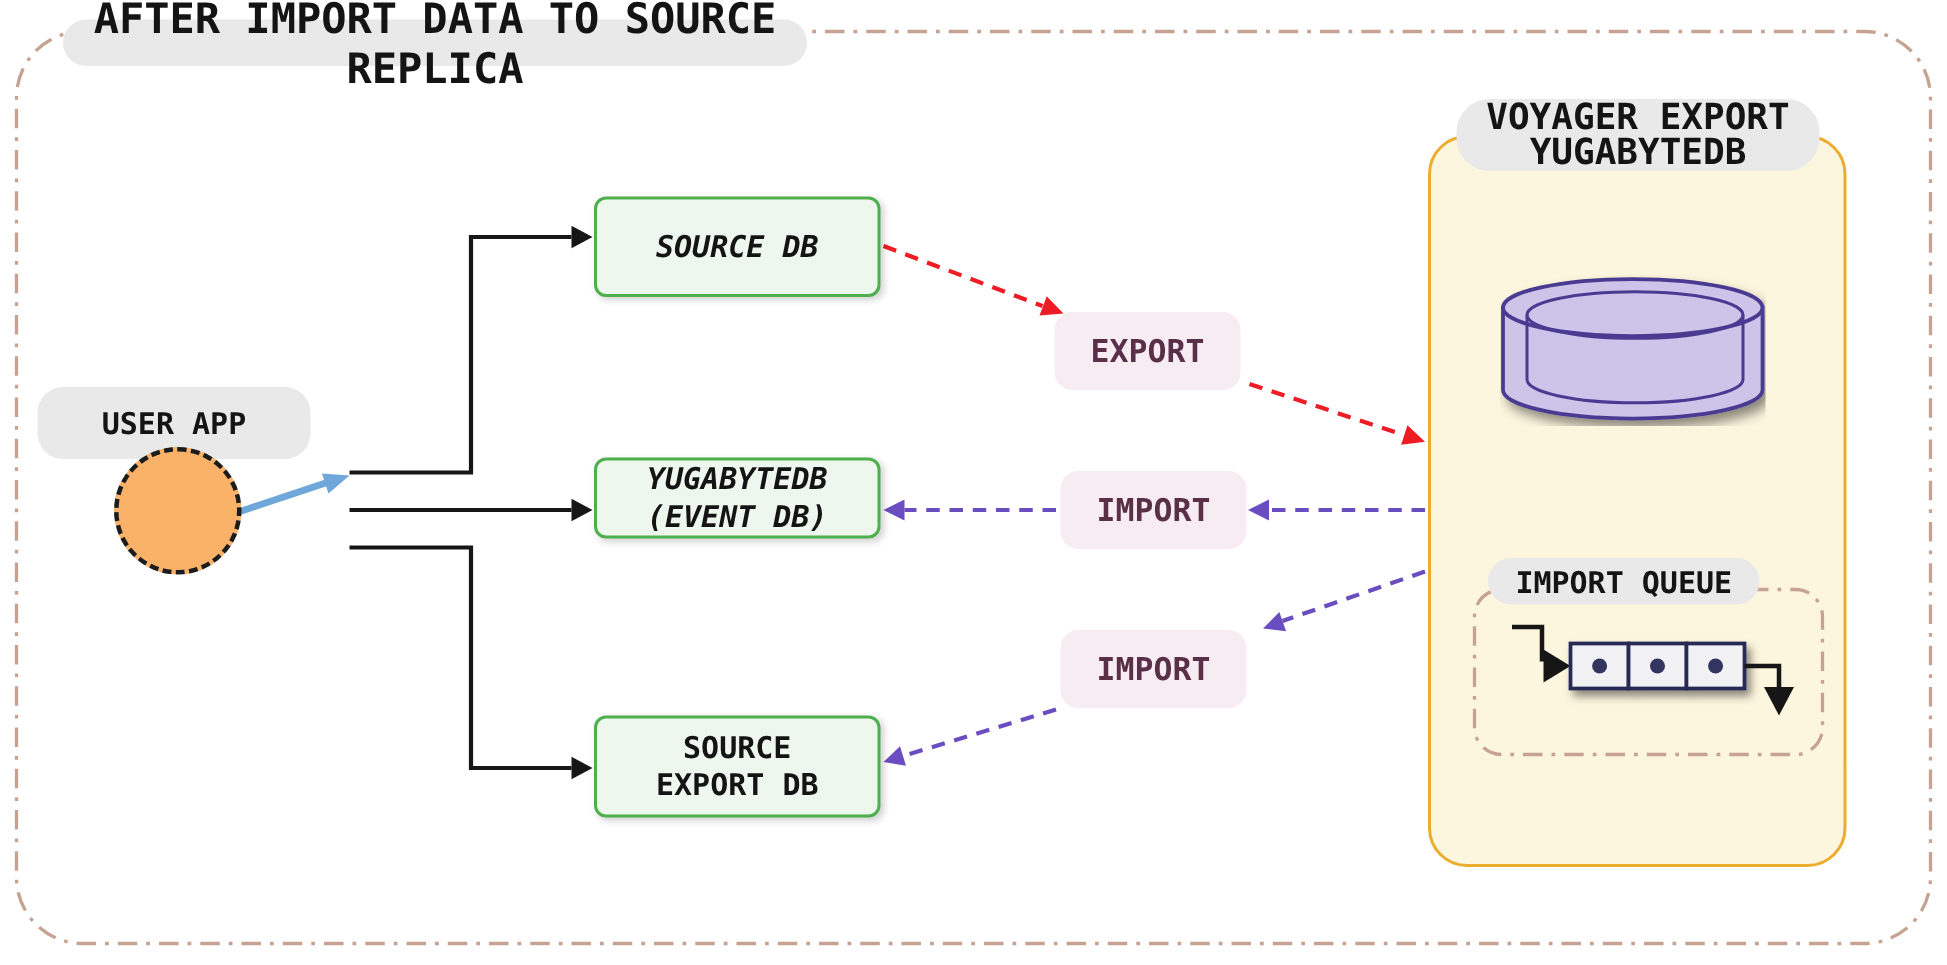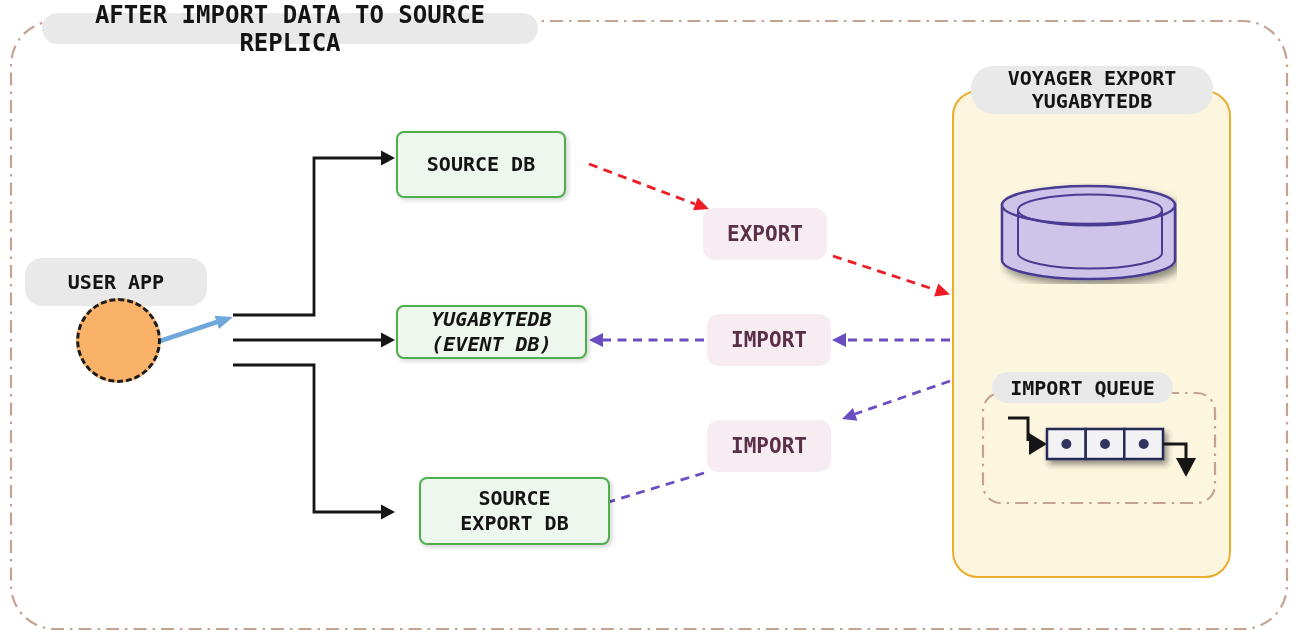--- a/index.html
+++ b/index.html
@@ -17,36 +17,36 @@
   .stage{
     position:relative;width:1298px;height:643px;background:#ffffff;overflow:hidden;
     font-family:"DejaVu Sans Mono","Liberation Mono",monospace;font-weight:bold;color:var(--label-text);
   }
   .abs{position:absolute;box-sizing:border-box;}
   .overlay{position:absolute;left:0;top:0;z-index:2;pointer-events:none;}
   .pill{
     background:var(--label-pill-bg);display:flex;align-items:center;justify-content:center;
     text-align:center;z-index:3;
   }
-  .title-pill{left:42px;top:13px;width:496px;height:31px;border-radius:16px;font-size:24px;}
+  .title-pill{left:42px;top:13px;width:496px;height:31px;border-radius:16px;font-size:28px;}
   .userapp-pill{left:25px;top:258px;width:182px;height:48px;border-radius:17px;font-size:20px;}
-  .voyager-pill{left:971px;top:66px;width:242px;height:48px;border-radius:22px;font-size:20px;line-height:23px;flex-direction:column;justify-content:center;}
+  .voyager-pill{left:971px;top:66px;width:242px;height:48px;border-radius:22px;font-size:24px;line-height:23px;flex-direction:column;justify-content:center;}
   .eq-pill{left:992px;top:372px;width:181px;height:31px;border-radius:16px;font-size:20px;}
   .user-circle{
     left:76px;top:298px;width:85px;height:85px;border-radius:50%;
     background:var(--user-app-fill);border:3px dashed #1c1c1c;z-index:3;
   }
   .node{
     background:var(--node-fill);border:2px solid var(--node-border);border-radius:8px;
     display:flex;flex-direction:column;align-items:center;justify-content:center;
     font-size:20px;line-height:25px;z-index:3;box-shadow:2px 2px 5px rgba(0,0,0,0.18);
   }
-  .node-source{left:396px;top:131px;width:170px;height:67px;}
+  .node-source{left:396px;top:131px;width:191px;height:67px;font-style:italic;}
   .node-target{left:396px;top:305px;width:191px;height:54px;font-style:italic;}
-  .node-replica{left:396px;top:477px;width:191px;height:68px;margin-left:23px;}
+  .node-replica{left:396px;top:477px;width:191px;height:68px;}
   .action{
     background:var(--action-pill-bg);color:var(--action-text);border-radius:12px;
     display:flex;align-items:center;justify-content:center;font-size:21px;z-index:3;
   }
   .action-export{left:703px;top:208px;width:124px;height:52px;}
   .action-import1{left:707px;top:314px;width:124px;height:52px;}
   .action-import2{left:707px;top:420px;width:124px;height:52px;}
   .panel{
     left:952px;top:90px;width:279px;height:488px;background:var(--panel-fill);
     border:2.5px solid var(--panel-border);border-radius:26px;z-index:1;

